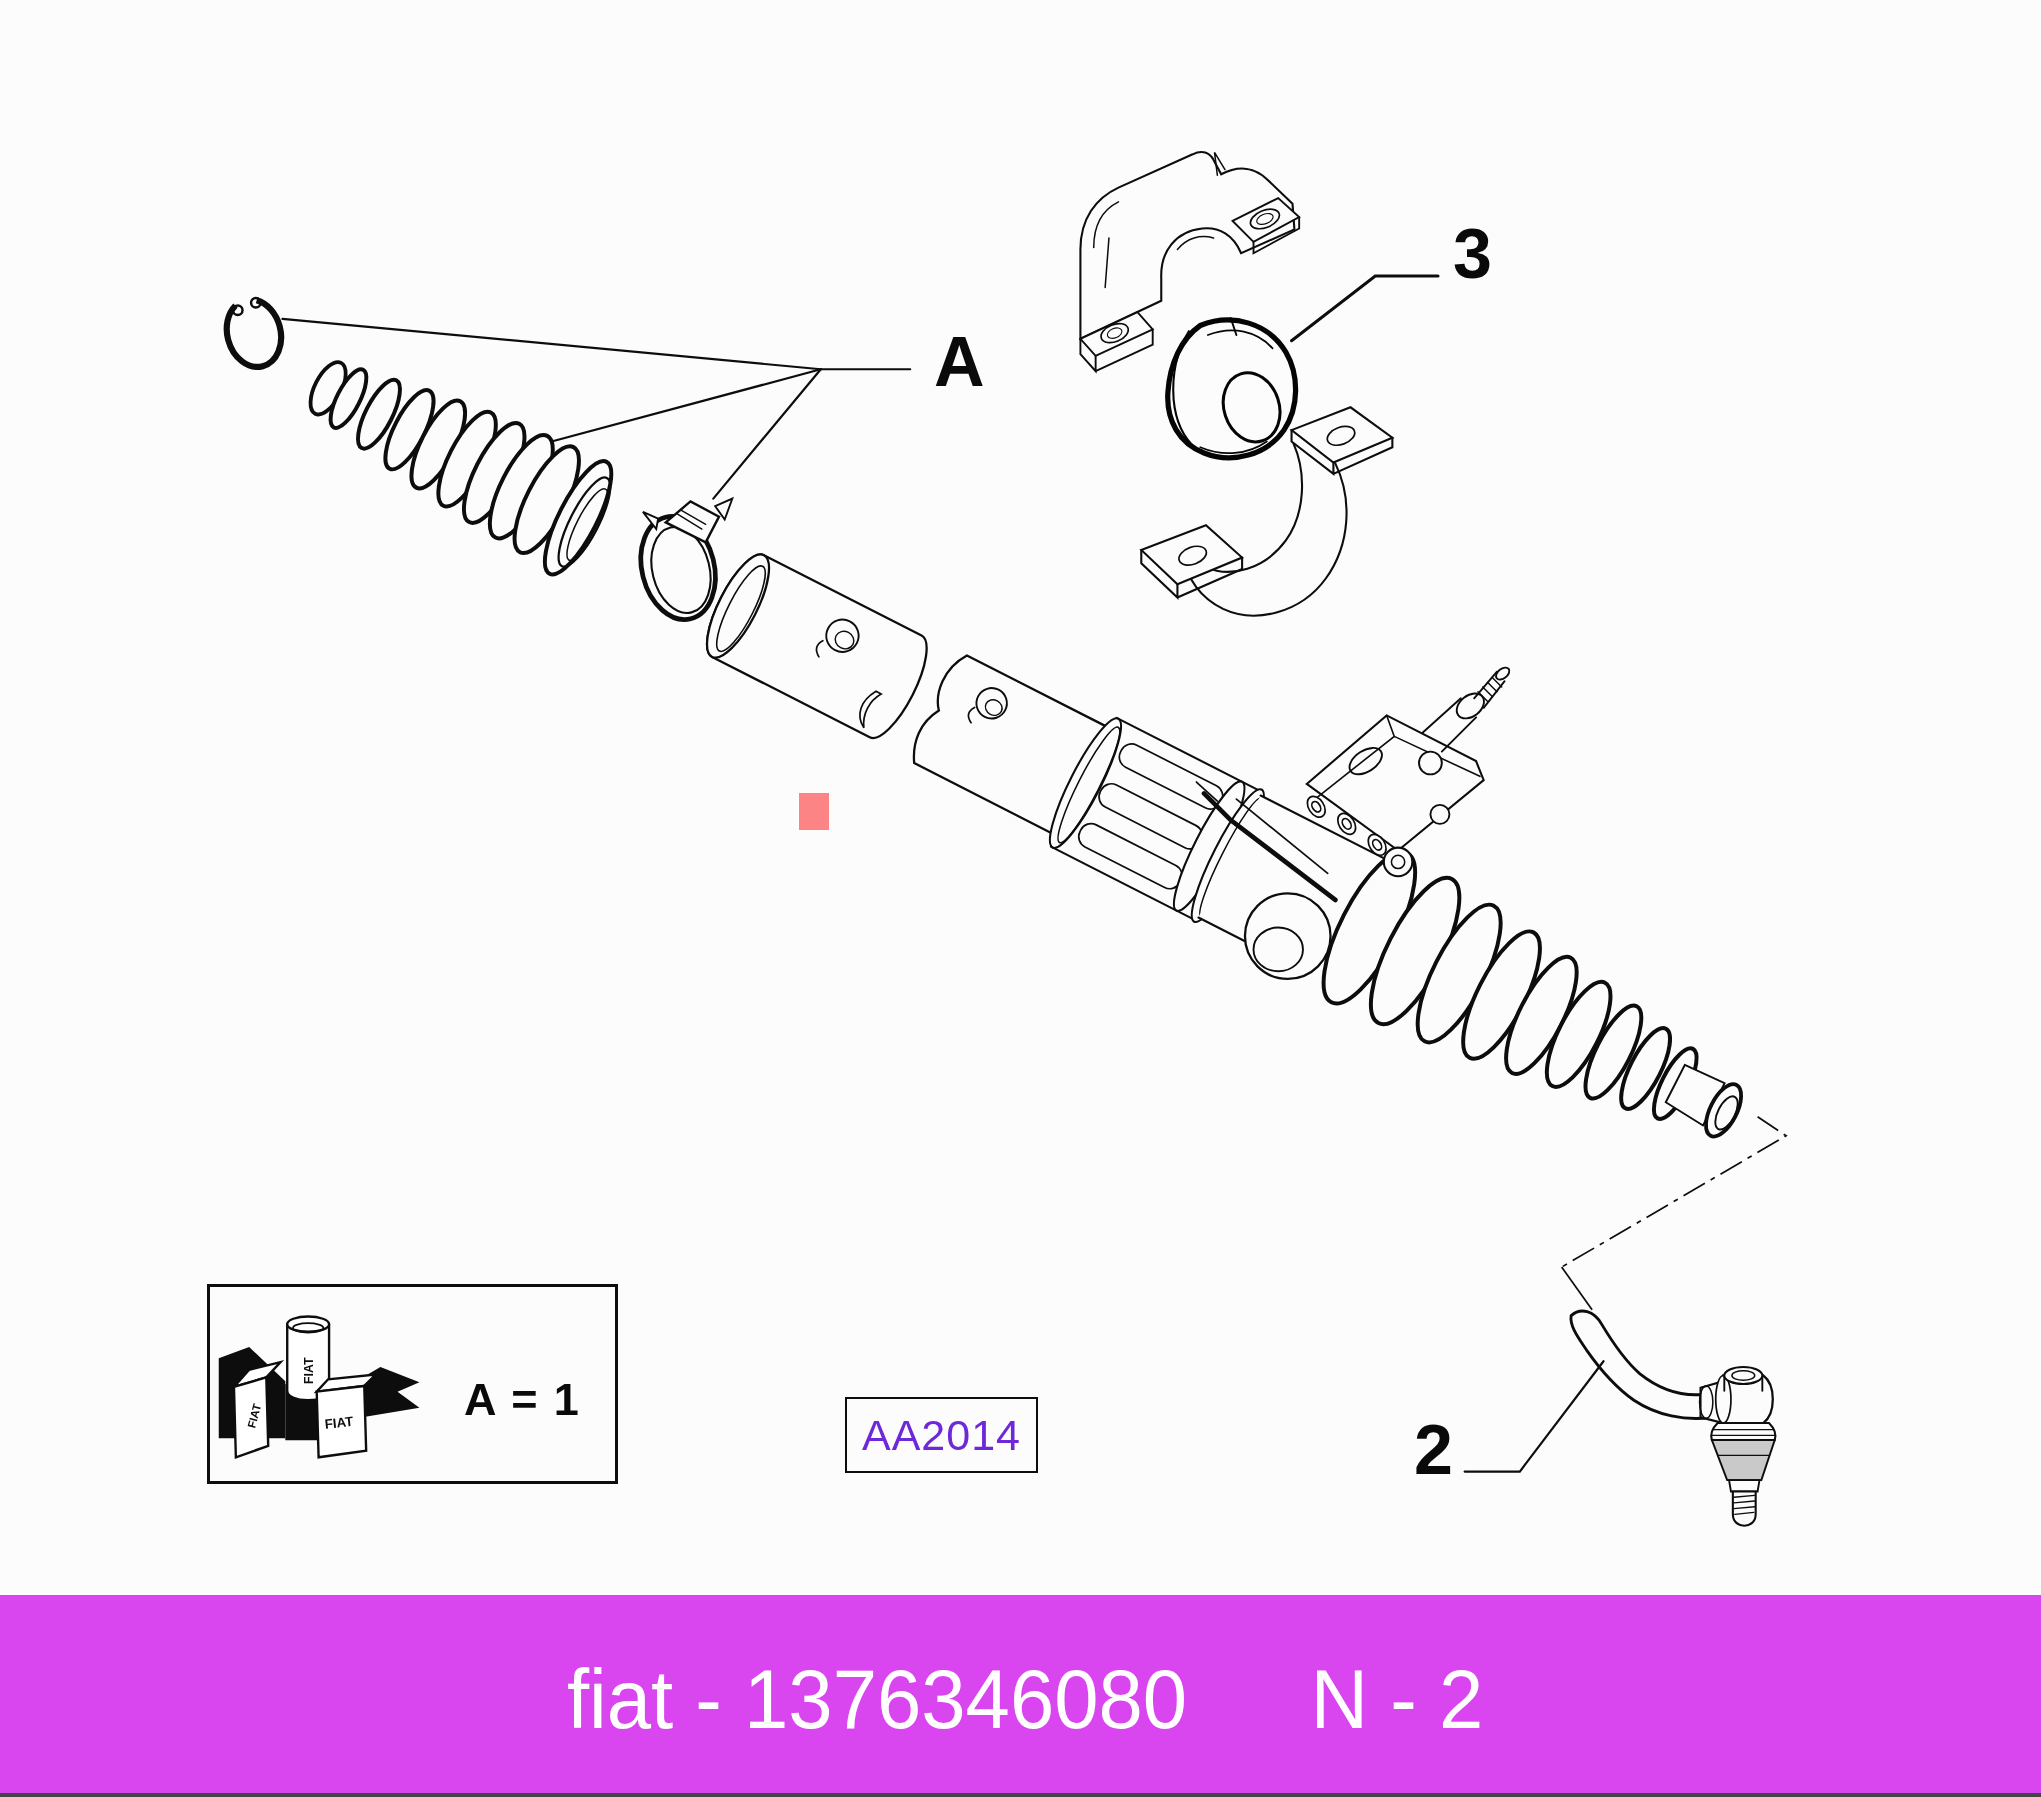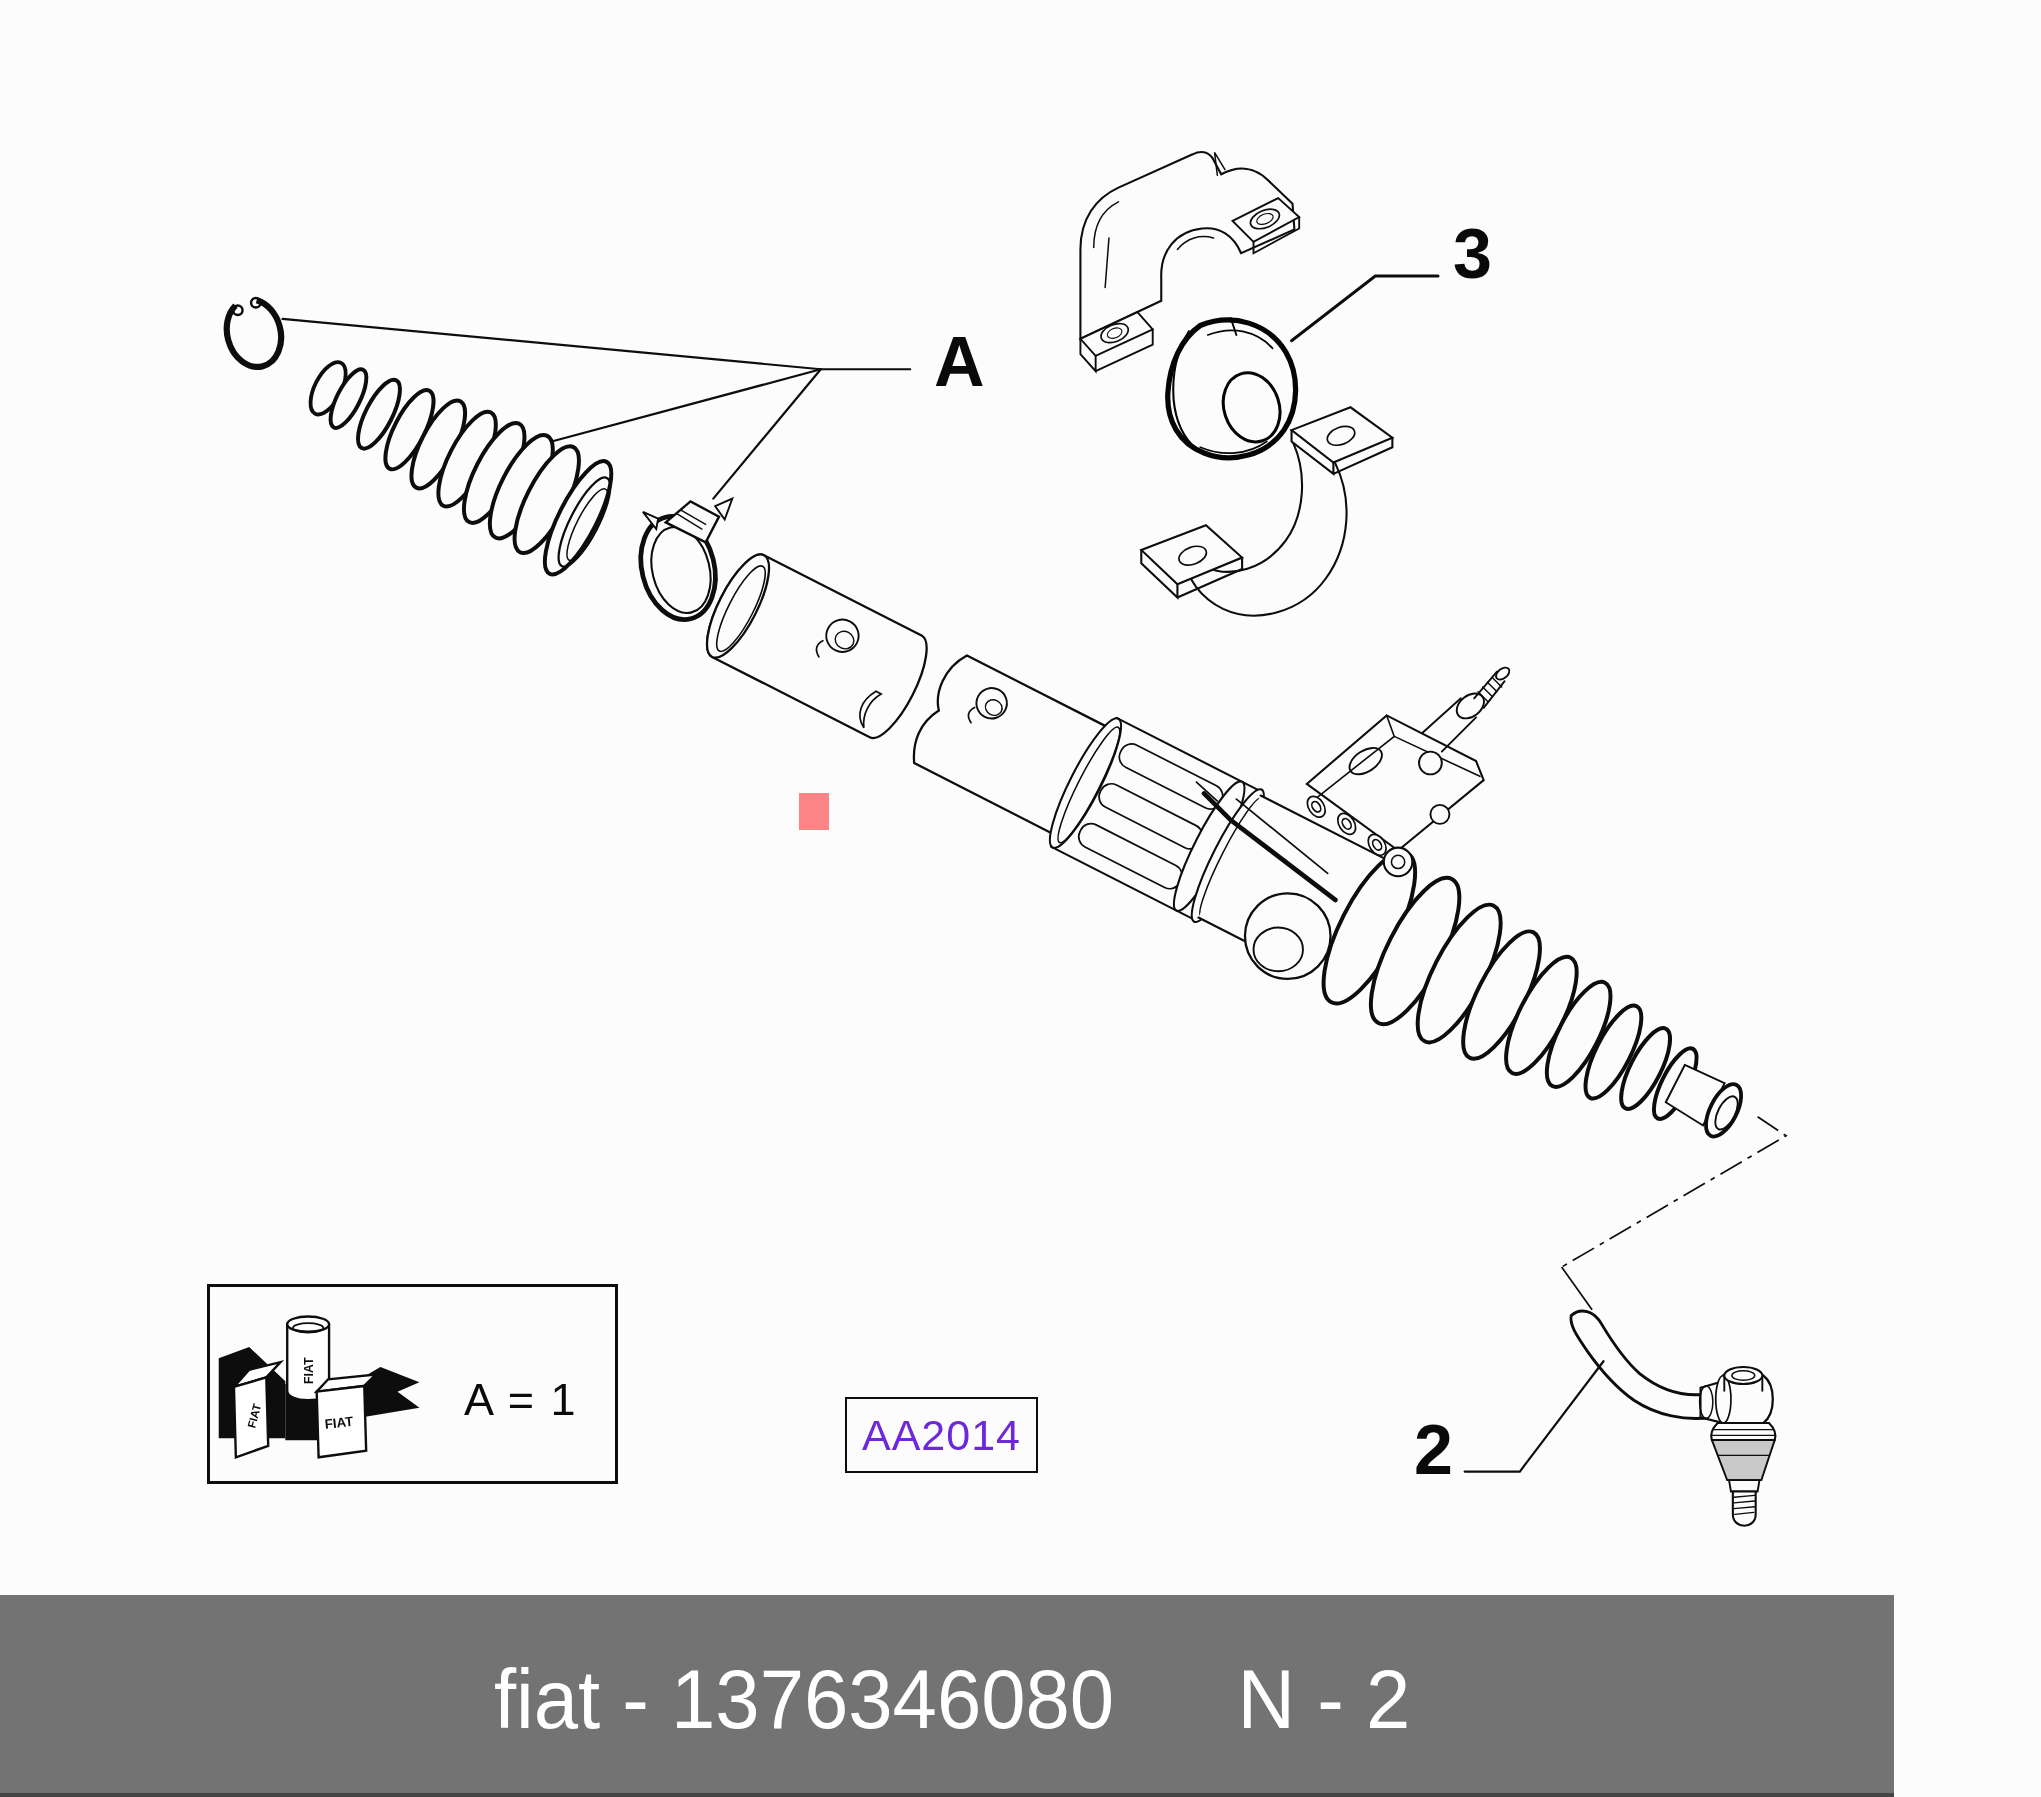--- a/index.html
+++ b/index.html
@@ -3,26 +3,26 @@
 <meta charset="utf-8">
 <style>
   html,body{margin:0;padding:0;background:#e8e8e8;}
   .page{position:relative;width:2041px;height:1798px;background:#fcfcfc;overflow:hidden;
         font-family:"Liberation Sans", sans-serif;}
   .art{position:absolute;left:0;top:0;z-index:1;}
   .callout{position:absolute;z-index:3;font-weight:700;font-size:70px;line-height:1;color:#0a0a0a;}
   .highlight{position:absolute;z-index:2;width:29.5px;height:37px;background:#fc8484;}
   .legend-box{position:absolute;z-index:3;left:207px;top:1284px;width:405px;height:194px;
               border:3.8px solid #0d0d0d;background:transparent;}
-  .legend-formula{position:absolute;z-index:4;left:464px;top:1377px;font-weight:400;
+  .legend-formula{position:absolute;z-index:4;left:464px;top:1377px;font-weight:700;
                   font-size:45px;line-height:1;color:#0a0a0a;letter-spacing:1.9px;}
   .code-box{position:absolute;z-index:3;left:845px;top:1397px;width:189px;height:72px;
             border:2.9px solid #0d0d0d;display:flex;align-items:center;justify-content:center;
             font-size:43px;letter-spacing:1px;color:#6d28d9;}
-  .footer{position:absolute;z-index:3;left:0;top:1595px;width:1894px;height:203px;background:#737373;}
+  .footer{position:absolute;z-index:3;left:0;top:1595px;width:2041px;height:203px;background:#d946ef;}
   .footer-edge{position:absolute;left:0;bottom:0;width:100%;height:4.8px;background:#454545;}
   .footer-text{display:flex;justify-content:center;align-items:center;gap:107px;height:100%;
                padding-top:7.6px;box-sizing:border-box;font-size:83px;color:#ffffff;}
   .footer-text span{display:inline-block;transform:scaleX(0.96);white-space:pre;}
   svg text.tiny{font-family:"Liberation Sans", sans-serif;font-weight:700;fill:#0d0d0d;}
 </style>
 </head>
 <body>
 
 <div class="page">

